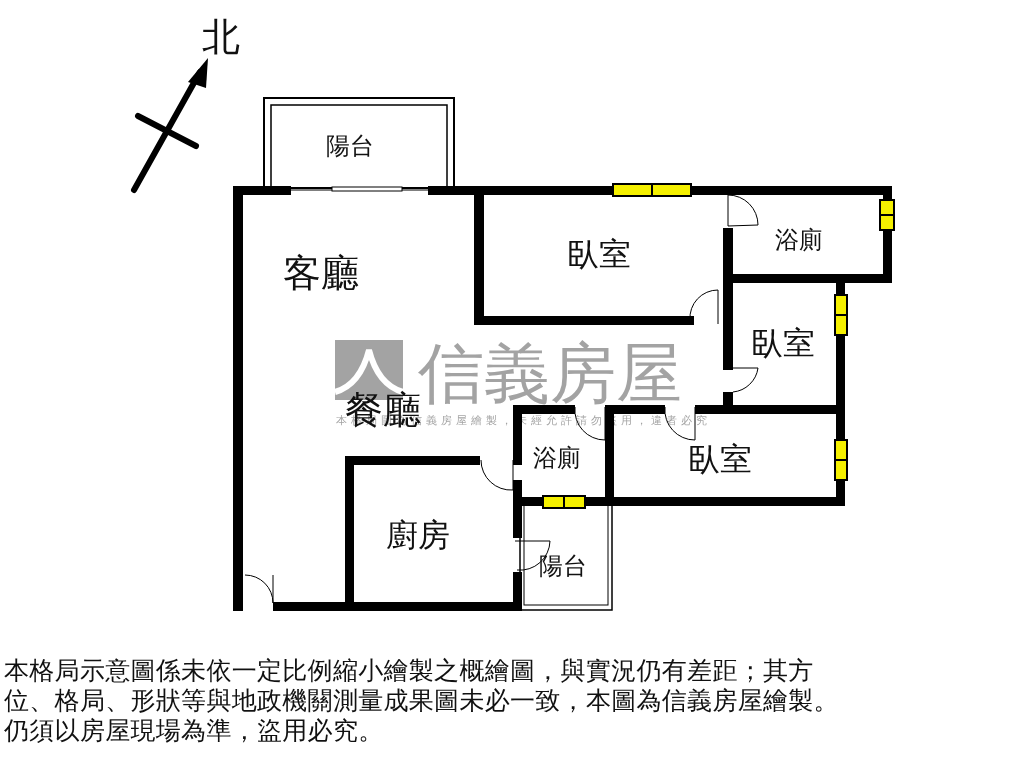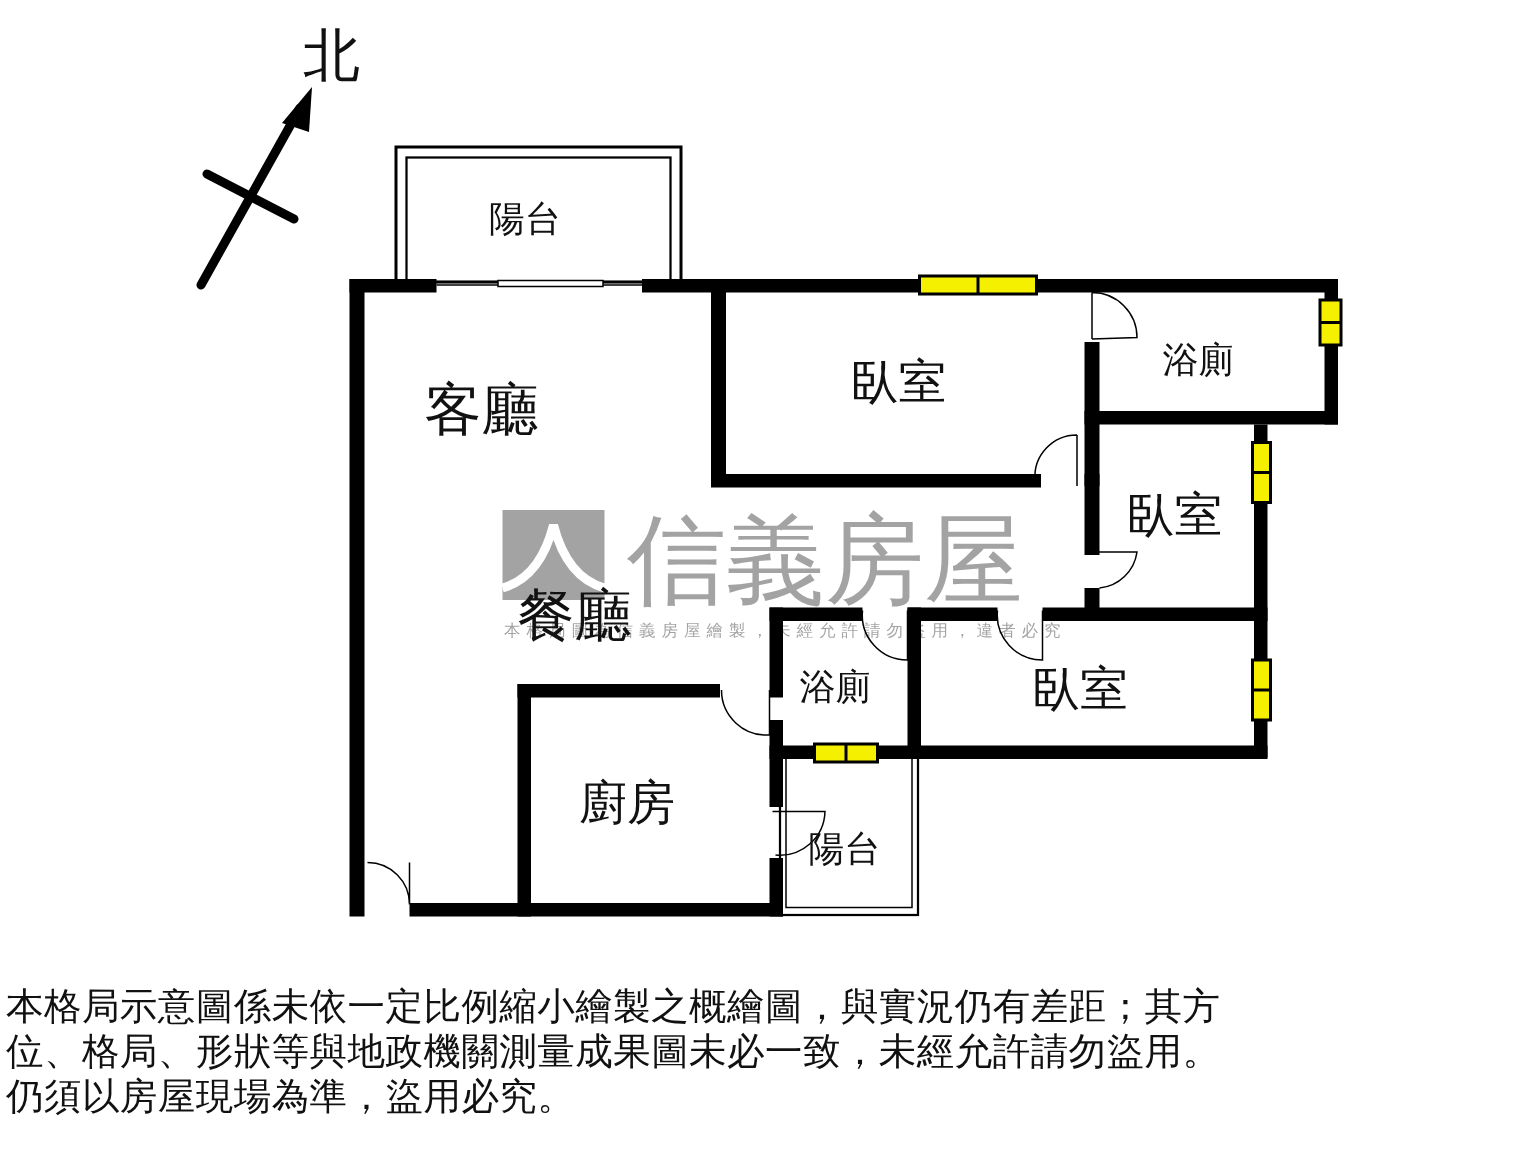--- a/index.html
+++ b/index.html
@@ -111,15 +111,15 @@
   <text x="775" y="248" font-size="24" class="room-label">浴廁</text>
   <text x="751" y="354" font-size="32" class="room-label">臥室</text>
   <text x="688" y="470" font-size="32" class="room-label">臥室</text>
   <text x="533" y="466" font-size="24" class="room-label">浴廁</text>
   <text x="386" y="546" font-size="32" class="room-label">廚房</text>
   <text x="539" y="574" font-size="24" class="room-label">陽台</text>
 </svg>
 
 <div class="disclaimer">
   <div>本格局示意圖係未依一定比例縮小繪製之概繪圖，與實況仍有差距；其方</div>
-  <div>位、格局、形狀等與地政機關測量成果圖未必一致，未經允許請勿盜用。</div>
+  <div>位、格局、形狀等與地政機關測量成果圖未必一致，本圖為信義房屋繪製。</div>
   <div>仍須以房屋現場為準，盜用必究。</div>
 </div>
 
 </body></html>

